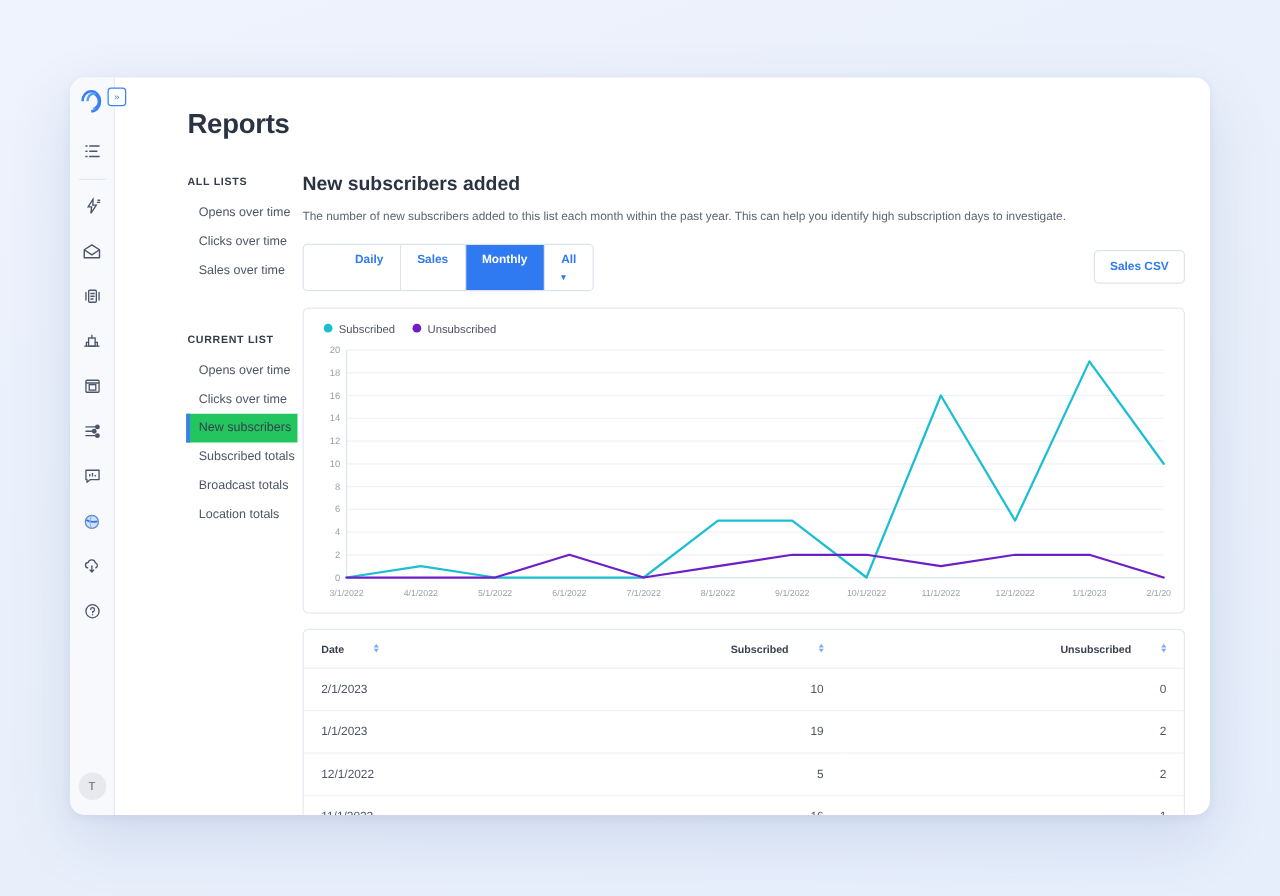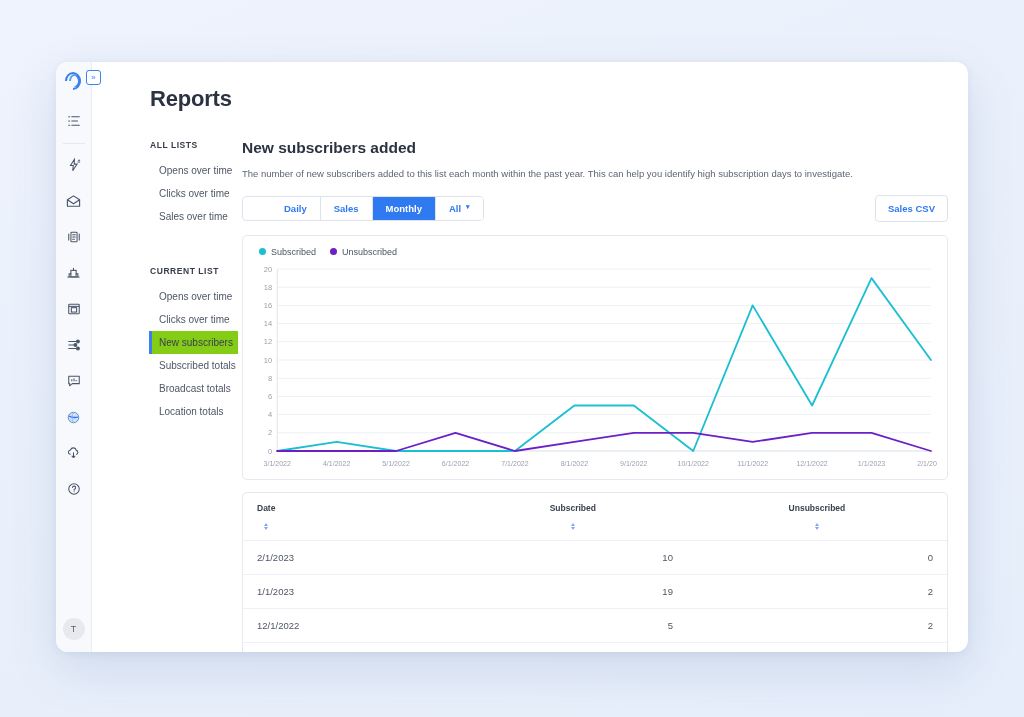--- a/index.html
+++ b/index.html
@@ -76,38 +76,38 @@
   }
   .nav-group-title.second { margin-top: 38px; }
   .nav-item {
     font-size: 10px; color: #4e5665;
     padding: 6px 6px 6px 7px;
     margin-left: -1px;
     border-left: 3px solid transparent;
     cursor: pointer; white-space: nowrap;
   }
   .nav-item.active {
-    background: #84cc16; border-left-color: #3b7ef0;
+    background: #22c55e; border-left-color: #3b7ef0;
     color: #39414f;
   }
   
   #main { flex: 1; padding: 13px 20px 0 4px; min-width: 0; }
   #main-title { font-size: 15.5px; font-weight: bold; color: #2b3342; margin-bottom: 10px; }
   #main-desc { font-size: 9.5px; color: #5d6573; margin-bottom: 14px; line-height: 1.45; }
   
   #toolbar { display: flex; align-items: center; margin-bottom: 13px; }
   #segmented { display: flex; border: 1px solid #dde3ec; border-radius: 4px; overflow: hidden; padding-left: 28px; }
   .seg {
     font-size: 9.5px; font-weight: bold; color: #2f7af0;
     padding: 6px 13px; background: #fff; cursor: pointer;
     border-right: 1px solid #dde3ec; white-space: nowrap;
   }
   .seg:last-child { border-right: none; }
   .seg.active { background: #2f7af0; color: #fff; }
-  .seg.dd { display: flex; align-items: flex-start; gap: 5px; }
+  .seg.dd { display: flex; align-items: flex-start; gap: 5px; flex-direction: column; }
   .caret { font-size: 7px; }
   #export-btn {
     margin-left: auto;
     font-size: 9.5px; font-weight: bold; color: #2f7af0;
     padding: 7px 12px; background: #fff;
     border: 1px solid #dde3ec; border-radius: 4px; cursor: pointer;
   }
   
   #chart-card {
     border: 1px solid #e5e9f0; border-radius: 5px;
@@ -125,21 +125,21 @@
   .axis-line { stroke: #dfe4ec; stroke-width: 1; }
   
   #table-card { border: 1px solid #e5e9f0; border-radius: 5px; background:#fff; overflow: hidden; }
   table { width: 100%; border-collapse: collapse; }
   th {
     font-size: 8.5px; font-weight: bold; color: #39414f;
     padding: 10px 14px; text-align: left;
     border-bottom: 1px solid #eceff4; white-space: nowrap;
   }
   th.num { text-align: right; }
-  .th-inner { display: inline-flex; align-items: center; gap: 10px; flex-direction: column; }
+  .th-inner { display: inline-flex; align-items: center; gap: 24px; }
   th.num .th-inner { display: flex; justify-content: flex-end; }
   .sort-icon { display: inline-flex; flex-direction: column; gap: 1px; }
   .sort-icon i { display:block; width:0;height:0;border-left:2.5px solid transparent;border-right:2.5px solid transparent; }
   .sort-icon i.up { border-bottom: 3px solid #7fa9f2; }
   .sort-icon i.dn { border-top: 3px solid #7fa9f2; }
   td {
     font-size: 9.5px; color: #4e5665;
     padding: 11px 14px; border-bottom: 1px solid #eef1f5;
   }
   td.num { text-align: right; }

